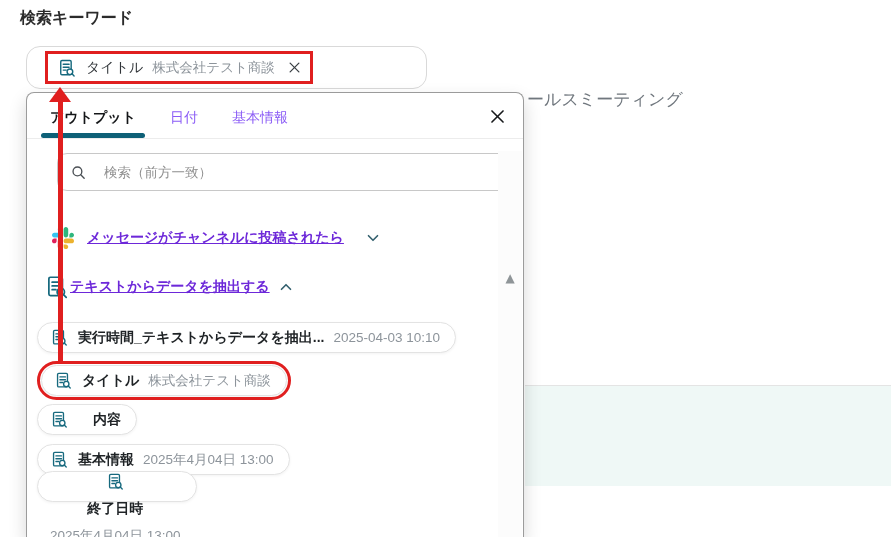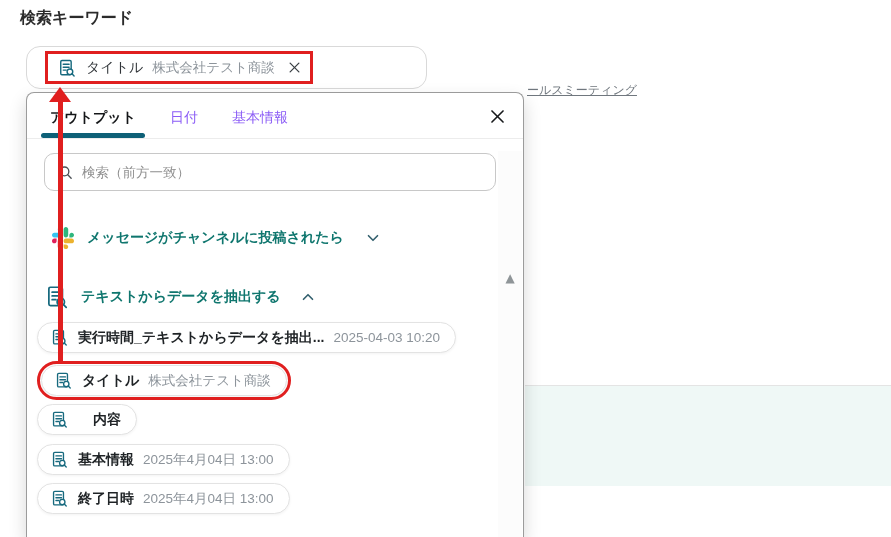--- a/index.html
+++ b/index.html
@@ -26,57 +26,57 @@
            box-shadow:0 8px 18px rgba(0,0,0,.16); z-index:10; }
   .tabs { display:flex; gap:34px; padding:16px 20px 0 23px; position:relative; }
   .tab { font-size:14px; color:#8b5cf6; padding-bottom:11px; position:relative; cursor:pointer; white-space:nowrap; }
   .tab.active { color:#141618; font-weight:bold; }
   .tab.active::after { content:""; position:absolute; left:-9px; right:-9px; bottom:0; height:5px;
                        background:#0e6077; border-radius:4px; }
   .tabs-divider { border-top:1px solid #ececec; }
   .panel-close { position:absolute; top:10px; right:13px; width:26px; height:26px;
                  display:flex; align-items:center; justify-content:center; cursor:pointer; }
 
-  .panel-search { position:absolute; left:17px; top:60px; width:452px; height:38px;
+  .panel-search { position:absolute; left:30px; top:60px; width:452px; height:38px;
                   border:1.5px solid #c8c8c8; border-radius:10px; display:flex; align-items:center;
-                  gap:8px; padding:8px 12px; background:#fff; }
+                  gap:17px; padding:8px 12px; background:#fff; }
   .panel-search input { border:none; outline:none; flex:1; font-size:13.5px; color:#333;
                         font-family:inherit; background:transparent; }
   .panel-search input::placeholder { color:#8f8f8f; }
 
   .row { position:absolute; display:flex; align-items:center; }
   .row-trigger { left:25px; top:134px; gap:13px; }
-  .row-extract { left:17px; top:191px; gap:11px; }
-  .row-label { font-size:14px; font-weight:bold; color:#0f766e; white-space:nowrap; }
+  .row-extract { left:17px; top:181px; }
+  .row-label { font-size:14px; font-weight:bold; color:#6d28d9; white-space:nowrap;text-decoration:underline; }
   .row .chev { margin-left:7px; display:flex; align-items:center; }
 
   .pill { position:absolute; display:flex; align-items:center; gap:9px; height:31px;
           padding:0 15px 0 12px; background:#fff; border:1px solid #e3e3e3; border-radius:16px;
           box-shadow:0 1px 3px rgba(0,0,0,.05); cursor:pointer; }
   .pill-label { font-size:14px; font-weight:bold; color:#1f2326; white-space:nowrap; }
   .pill-value { font-size:13.5px; color:#8d949b; white-space:nowrap; }
   .pill.p1 { left:10px; top:229px; }
   .pill.p2 { left:14px; top:272px; outline:3px solid #e01f1f; outline-offset:1px; }
   .pill.p3 { left:10px; top:311px;gap:24px; }
   .pill.p4 { left:10px; top:351px; }
-  .pill.p5 { left:10px; top:390px; }
+  .pill.p5 { left:10px; top:378px;flex-direction:column; }
 
   .scroll-track { position:absolute; top:58px; bottom:0; right:1px; width:24px; background:#fcfcfc; }
   .scroll-up { position:absolute; top:120px; right:4px; width:16px; text-align:center;
                color:#8f9598; font-size:12px; line-height:14px; cursor:pointer;
                font-family:"DejaVu Sans",sans-serif; }
 
   
   .arrow-line { position:absolute; left:58px; top:100px; width:5px; height:263px; background:#e01f1f; z-index:60; }
   .arrow-head { position:absolute; left:49px; top:87px; width:0; height:0;
                 border-left:11px solid transparent; border-right:11px solid transparent;
                 border-bottom:15px solid #e01f1f; z-index:60; }
 
   
-  .bg-text { position:absolute; left:527px; top:82px; font-size:12px; color:#70777e; z-index:1; white-space:nowrap;text-decoration:underline; }
+  .bg-text { position:absolute; left:527px; top:88px; font-size:17px; color:#70777e; z-index:1; white-space:nowrap; }
   .highlight-band { position:absolute; left:525px; top:385px; width:366px; height:101px;
                     background:#eff8f6; border-top:1px solid #e4e4e4; z-index:1; }
 
   .icon { display:inline-flex; align-items:center; justify-content:center; }
 </style>
 </head>
 <body>
 
 <div class="stage">
 
@@ -173,21 +173,21 @@
         <svg width="19" height="19" viewBox="0 0 24 24" fill="none" stroke="#16697e" stroke-width="1.7" stroke-linecap="round">
           <rect x="4.5" y="3" width="12.5" height="17" rx="1.5"></rect>
             <line x1="7.5" y1="7.5" x2="14.5" y2="7.5"></line>
             <line x1="7.5" y1="11" x2="14.5" y2="11"></line>
             <line x1="7.5" y1="14.5" x2="11" y2="14.5"></line>
             <circle cx="15.5" cy="16.5" r="3.4" fill="#fff"></circle>
             <line x1="18" y1="19" x2="20.5" y2="21.5"></line>
         </svg>
       </span>
       <span class="pill-label">実行時間_テキストからデータを抽出...</span>
-      <span class="pill-value">2025-04-03 10:20</span>
+      <span class="pill-value">2025-04-03 10:10</span>
     </div>
 
     <div class="pill p2">
       <span class="icon">
         <svg width="19" height="19" viewBox="0 0 24 24" fill="none" stroke="#16697e" stroke-width="1.7" stroke-linecap="round">
           <rect x="4.5" y="3" width="12.5" height="17" rx="1.5"></rect>
             <line x1="7.5" y1="7.5" x2="14.5" y2="7.5"></line>
             <line x1="7.5" y1="11" x2="14.5" y2="11"></line>
             <line x1="7.5" y1="14.5" x2="11" y2="14.5"></line>
             <circle cx="15.5" cy="16.5" r="3.4" fill="#fff"></circle>

